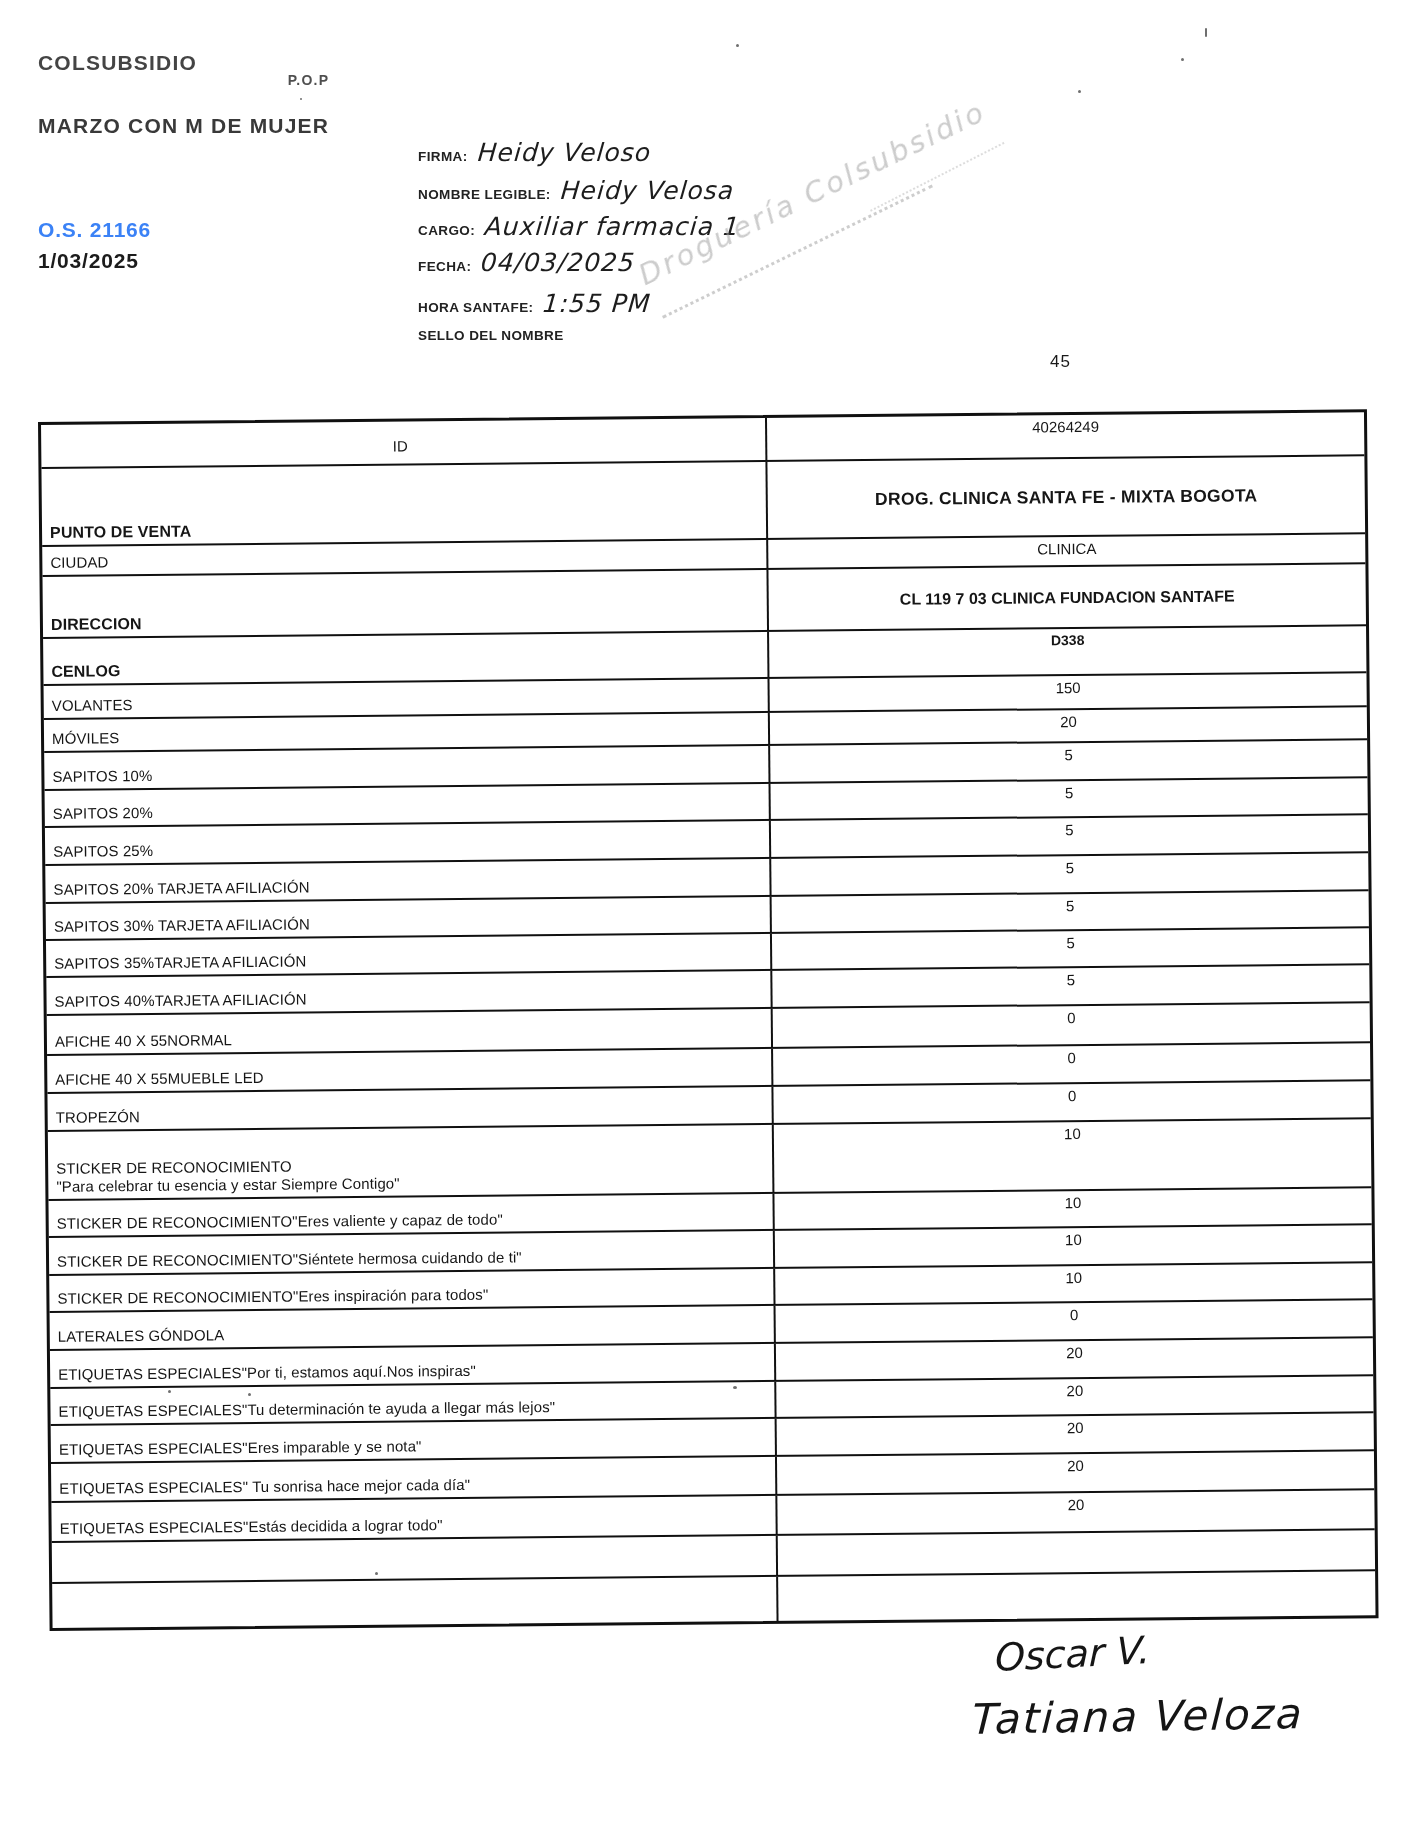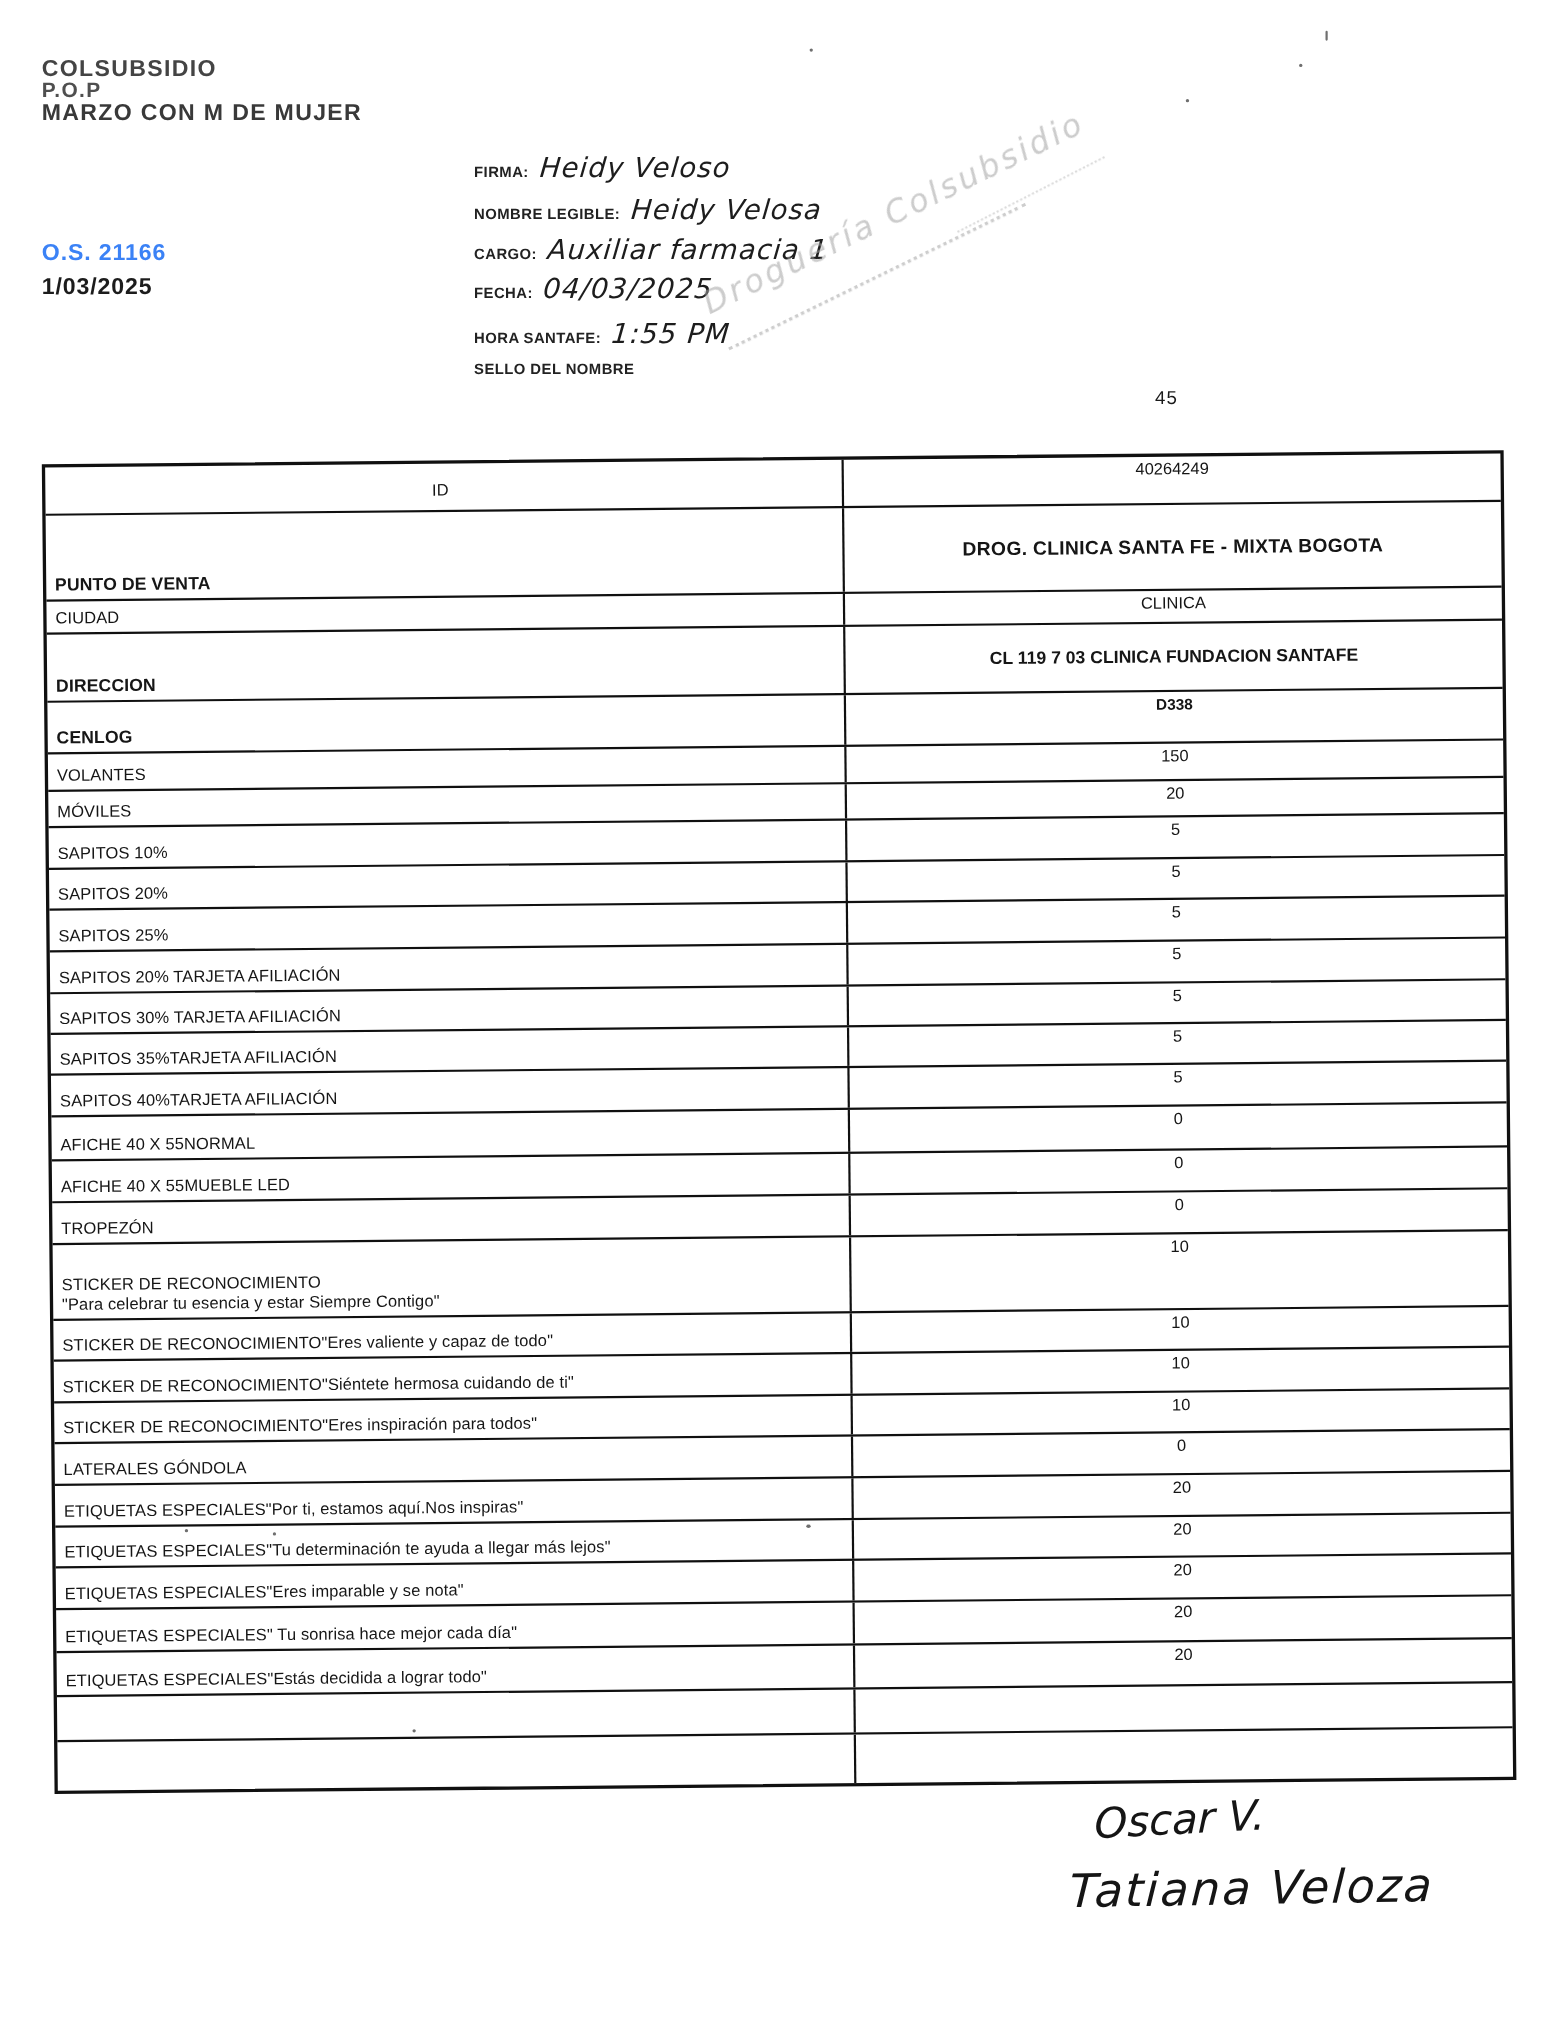--- a/index.html
+++ b/index.html
@@ -8,27 +8,27 @@
     width:1420px;height:1834px;
     background:#ffffff;
     font-family:"Liberation Sans", sans-serif;
     color:#131313;
     overflow:hidden;
   }
   
   .hdr-left{position:absolute;left:38px;top:52px;}
   .hdr-line{font-weight:700;color:#242424;letter-spacing:1.2px;line-height:1;}
   .hdr-line.l1{font-size:21px;opacity:.85;}
-  .hdr-line.l2{font-size:19px;margin-bottom:0;opacity:.8;}
+  .hdr-line.l2{font-size:14px;margin-bottom:28px;opacity:.8;text-align:right;}
   .hdr-line.l3{font-size:21px;opacity:.9;}
   .hdr-os{position:absolute;left:38px;top:218px;font-size:21px;font-weight:700;letter-spacing:.8px;color:#3b82f6;}
   .hdr-date{position:absolute;left:38px;top:249px;font-size:21px;font-weight:700;letter-spacing:.8px;color:#1c1c1c;}
   
   .cert-statement{position:absolute;left:372px;top:52px;font-size:13px;font-weight:700;line-height:18px;letter-spacing:.3px;color:#222;}
-  .cert-field{position:absolute;left:431px;display:flex;align-items:baseline;gap:10px;white-space:nowrap;}
+  .cert-field{position:absolute;left:418px;display:flex;align-items:baseline;gap:10px;white-space:nowrap;}
   .cert-label{font-size:13.5px;font-weight:700;letter-spacing:.4px;color:#222;}
   .hw{font-family:"DejaVu Sans", sans-serif;font-style:italic;color:#1d1d1d;transform:skewX(-5deg);}
   .cert-value{font-size:25px;letter-spacing:1px;}
   .f0{top:138px}.f1{top:176px}.f2{top:212px}.f3{top:248px}.f4{top:289px}.f5{top:328px}
   
   .stamp{position:absolute;left:620px;top:90px;width:460px;height:240px;pointer-events:none;}
   .stamp-text{
     position:absolute;left:28px;top:168px;
     transform:rotate(-26deg);transform-origin:left bottom;
     font-family:"DejaVu Sans", sans-serif;font-style:italic;

